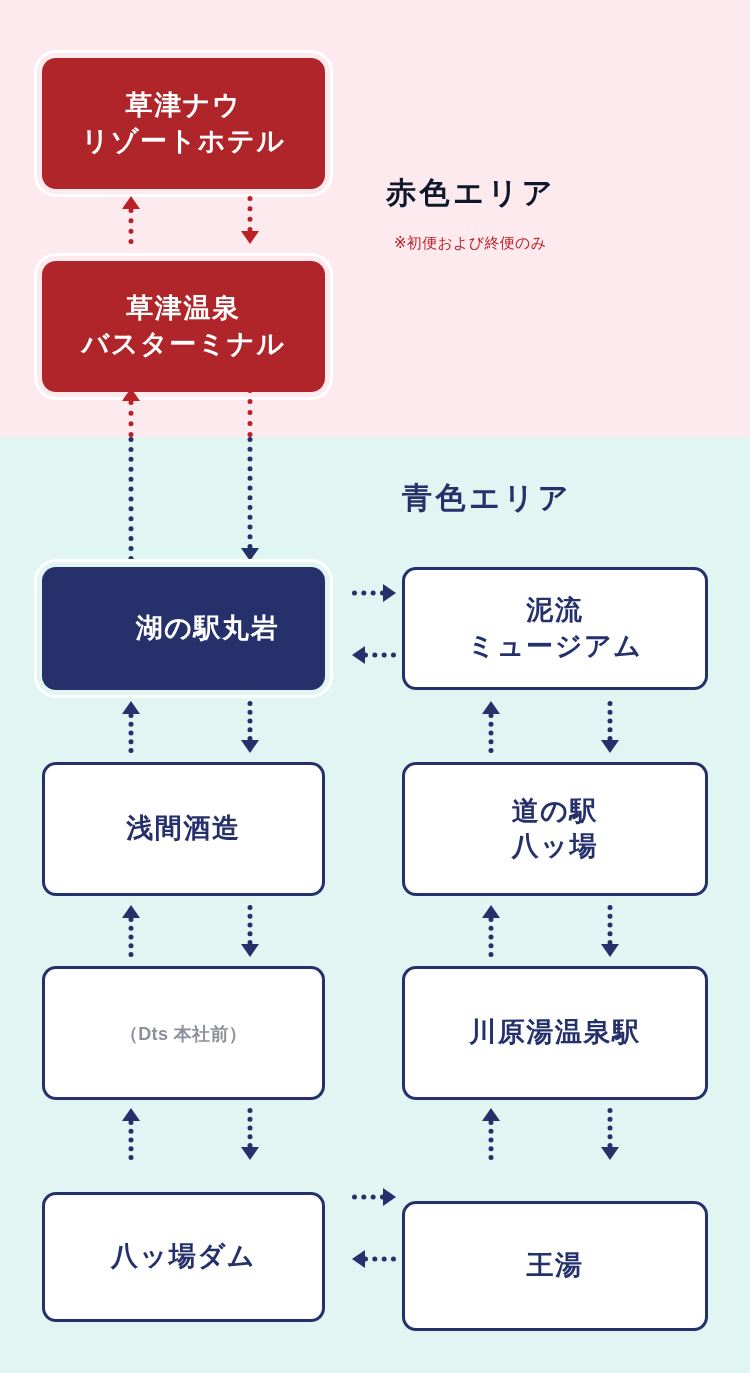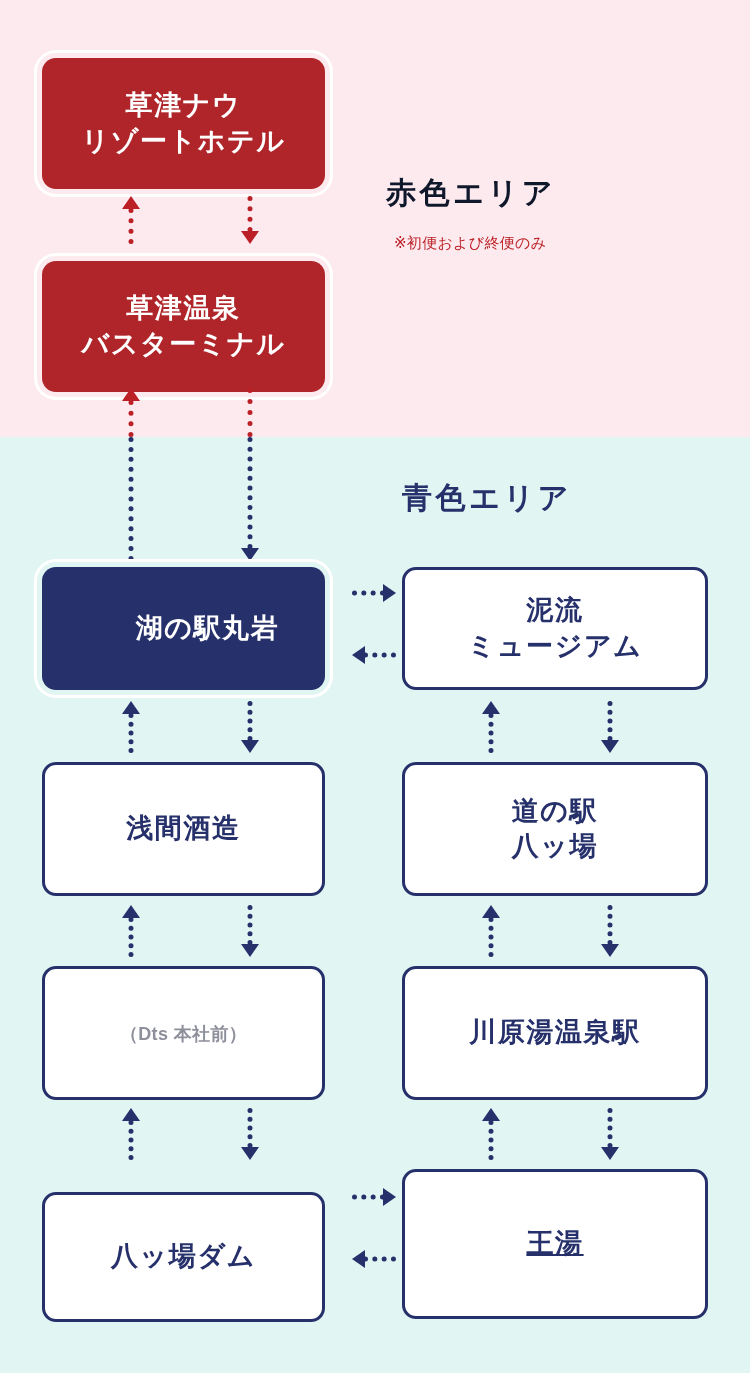--- a/index.html
+++ b/index.html
@@ -64,21 +64,21 @@
 
   .r-hotel   { top:58px;  height:131px; }
   .r-busterm { top:261px; height:131px; }
   .b-marui   { top:567px; height:123px;padding-left:48px; }
   .b-deiryu  { top:567px; height:123px; }
   .b-asama   { top:762px; height:134px; }
   .b-michi   { top:762px; height:134px; }
   .b-naganoh { top:966px; height:134px; }
   .b-kawara  { top:966px; height:134px; }
   .b-dam     { top:1169px; height:130px;margin-top:23px; }
-  .b-outou   { top:1169px; height:150px;text-decoration:underline; }
+  .b-outou   { top:1201px; height:130px; }
 
   
   .varrow { position:absolute; width:14px; }
   .varrow .stem {
     position:absolute; left:50%; transform:translateX(-50%);
     width:0; border-left:5px dotted currentColor;
   }
   .varrow .head {
     position:absolute; left:50%; transform:translateX(-50%);
     width:0; height:0;

